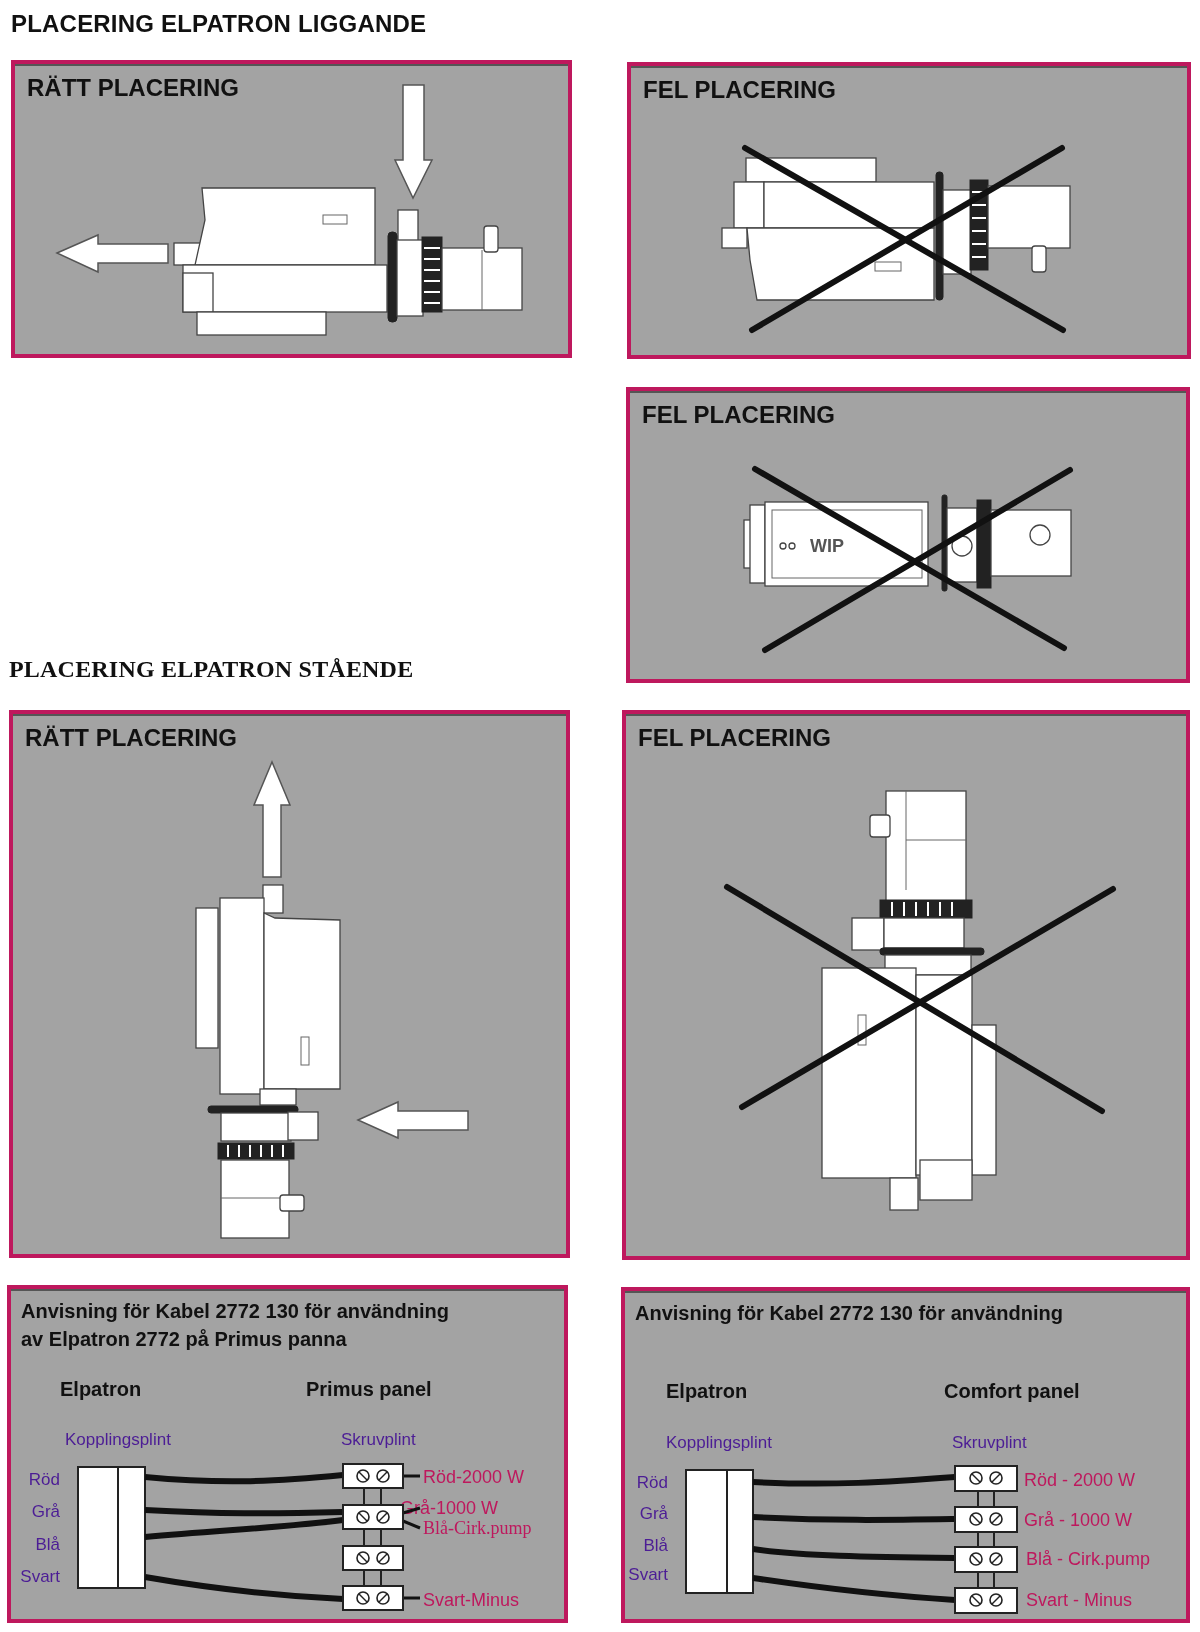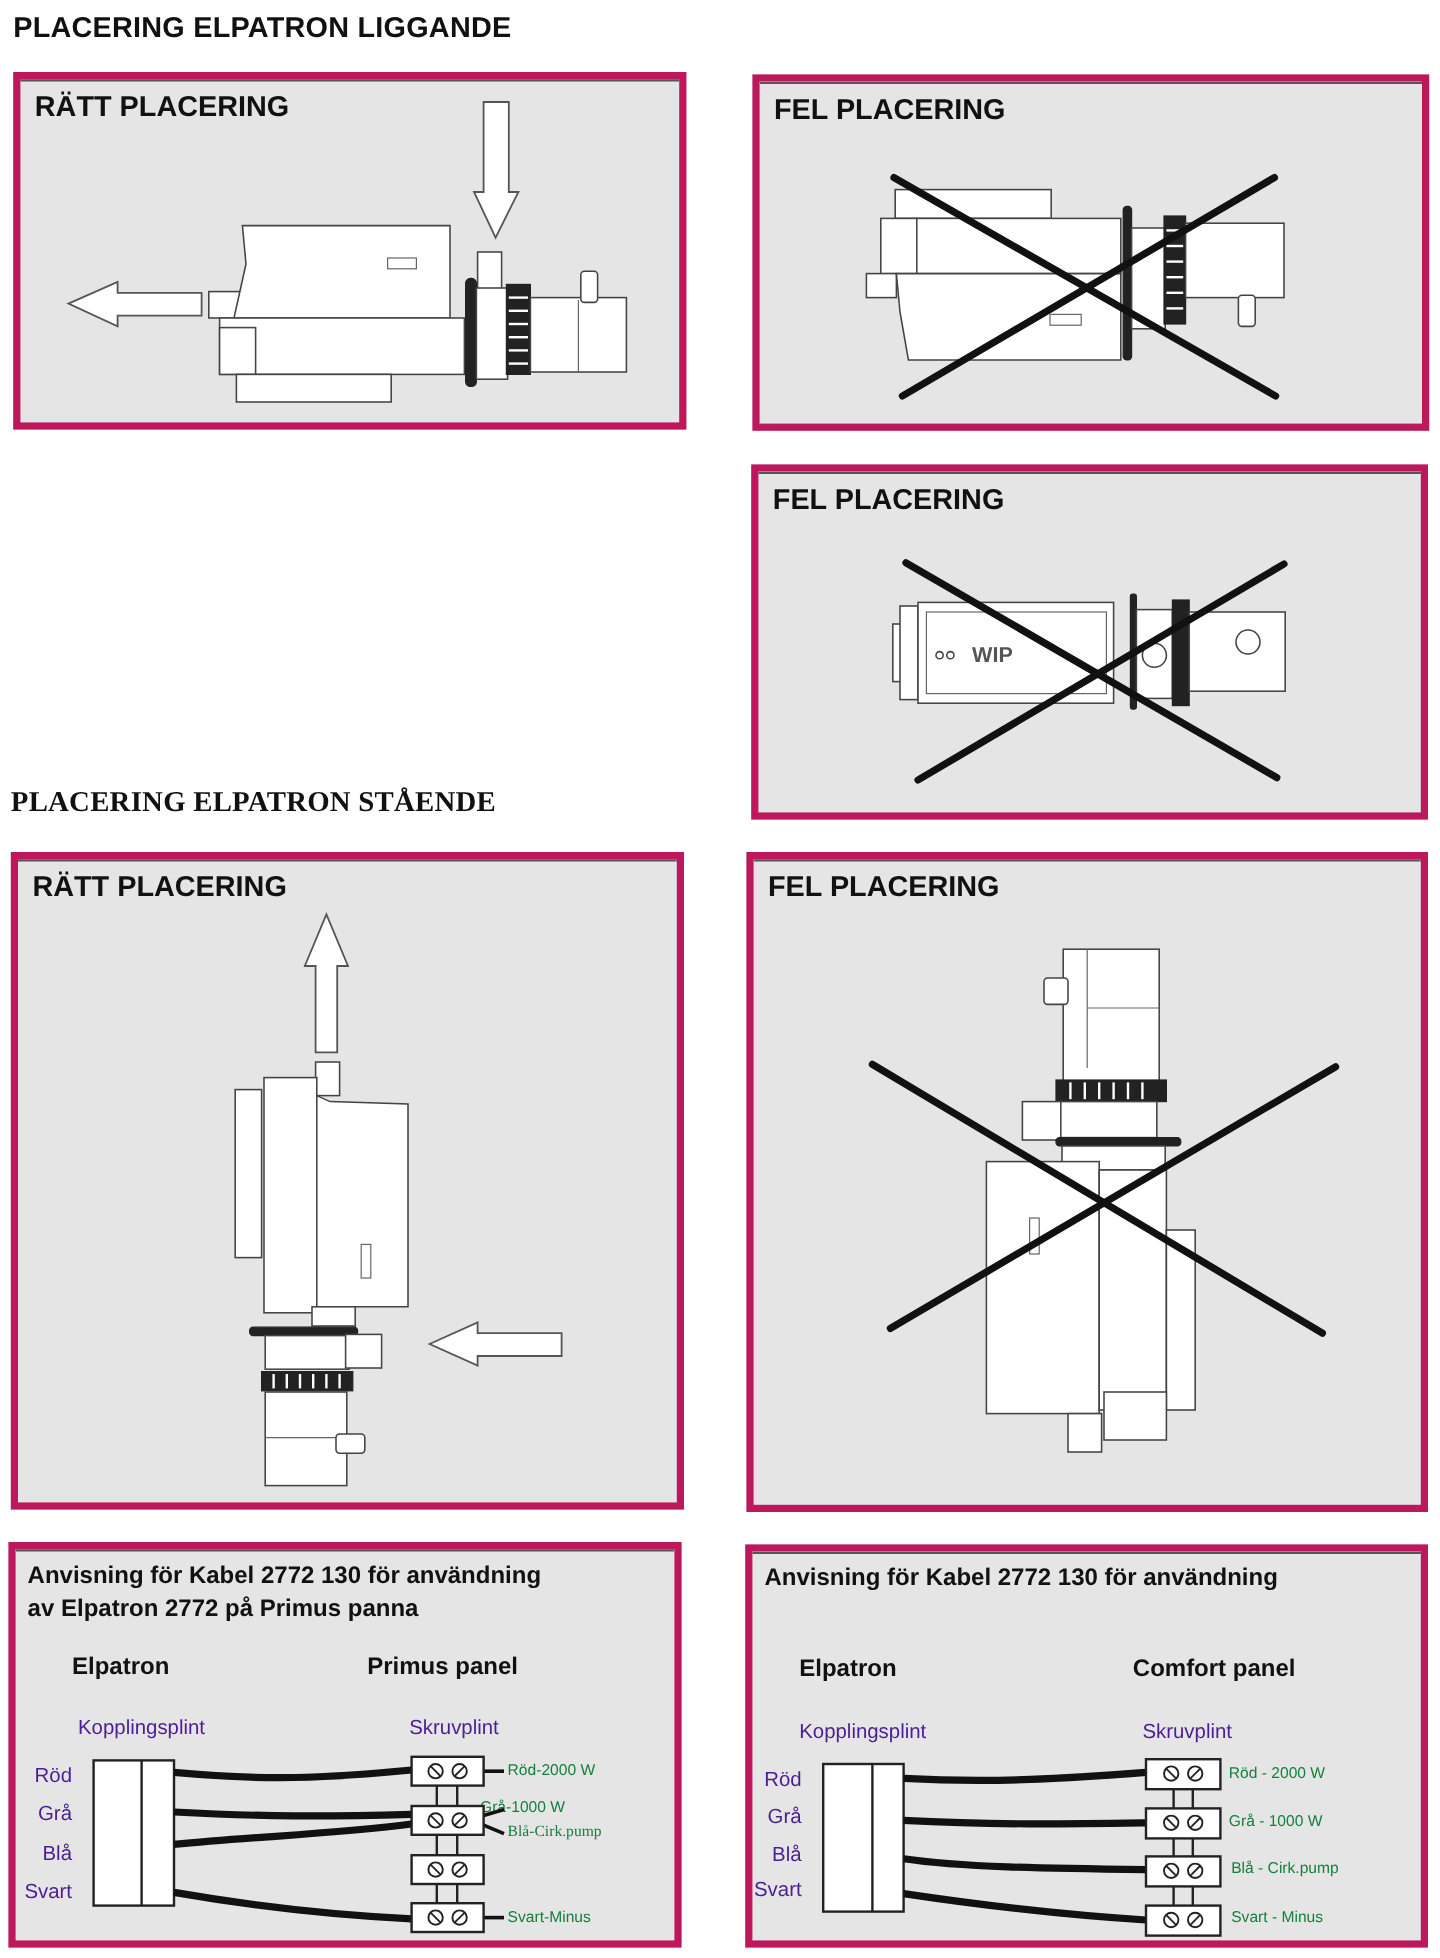--- a/index.html
+++ b/index.html
@@ -1,25 +1,25 @@
 <!DOCTYPE html>
 <html><head>
 <meta charset="utf-8">
 <style>
   html, body { margin: 0; padding: 0; background: #ffffff; }
   body { width: 1200px; height: 1632px; position: relative; overflow: hidden;
          font-family: "Liberation Sans", "DejaVu Sans", sans-serif; color: #111; }
   .section-title { position: absolute; font-weight: bold; font-size: 24px; letter-spacing: 0.2px; white-space: nowrap; }
-  .panel { position: absolute; border: 6px solid #be185d; box-sizing: border-box; background: #e5e5e5;
+  .panel { position: absolute; border: 4px solid #be185d; box-sizing: border-box; background: #a3a3a3;
            box-shadow: inset 0 2px 0 #555; }
   .panel-title { position: absolute; left: 12px; top: 10px; font-weight: bold; font-size: 24px; white-space: nowrap; }
   .wiring-title { position: absolute; left: 10px; top: 8px; font-weight: bold; font-size: 20px; line-height: 28px; }
   .col-head { position: absolute; font-weight: bold; font-size: 20px; white-space: nowrap; }
   .small { position: absolute; font-size: 17px; color: #4c1d95; white-space: nowrap; }
-  .wire-label { position: absolute; font-size: 13px; color: #15803d; white-space: nowrap; }
+  .wire-label { position: absolute; font-size: 18px; color: #be185d; white-space: nowrap; }
   svg { position: absolute; left: 0; top: 0; overflow: visible; }
   .dwg { fill: #fff; stroke: #444; stroke-width: 1.3; }
   .dwg-thin { fill: none; stroke: #666; stroke-width: 1; }
   .dwg-dark { fill: #222; stroke: #222; stroke-width: 1; }
   .cross { stroke: #111; stroke-width: 6; stroke-linecap: round; }
   .wire { fill: none; stroke: #111; stroke-width: 6; stroke-linecap: butt; }
   .wire-thin { fill: none; stroke: #111; stroke-width: 3; }
   .term { fill: #fff; stroke: #222; stroke-width: 2; }
   .screw { fill: #fff; stroke: #222; stroke-width: 1.6; }
   .arrow { fill: #fff; stroke: #555; stroke-width: 1.5; }

